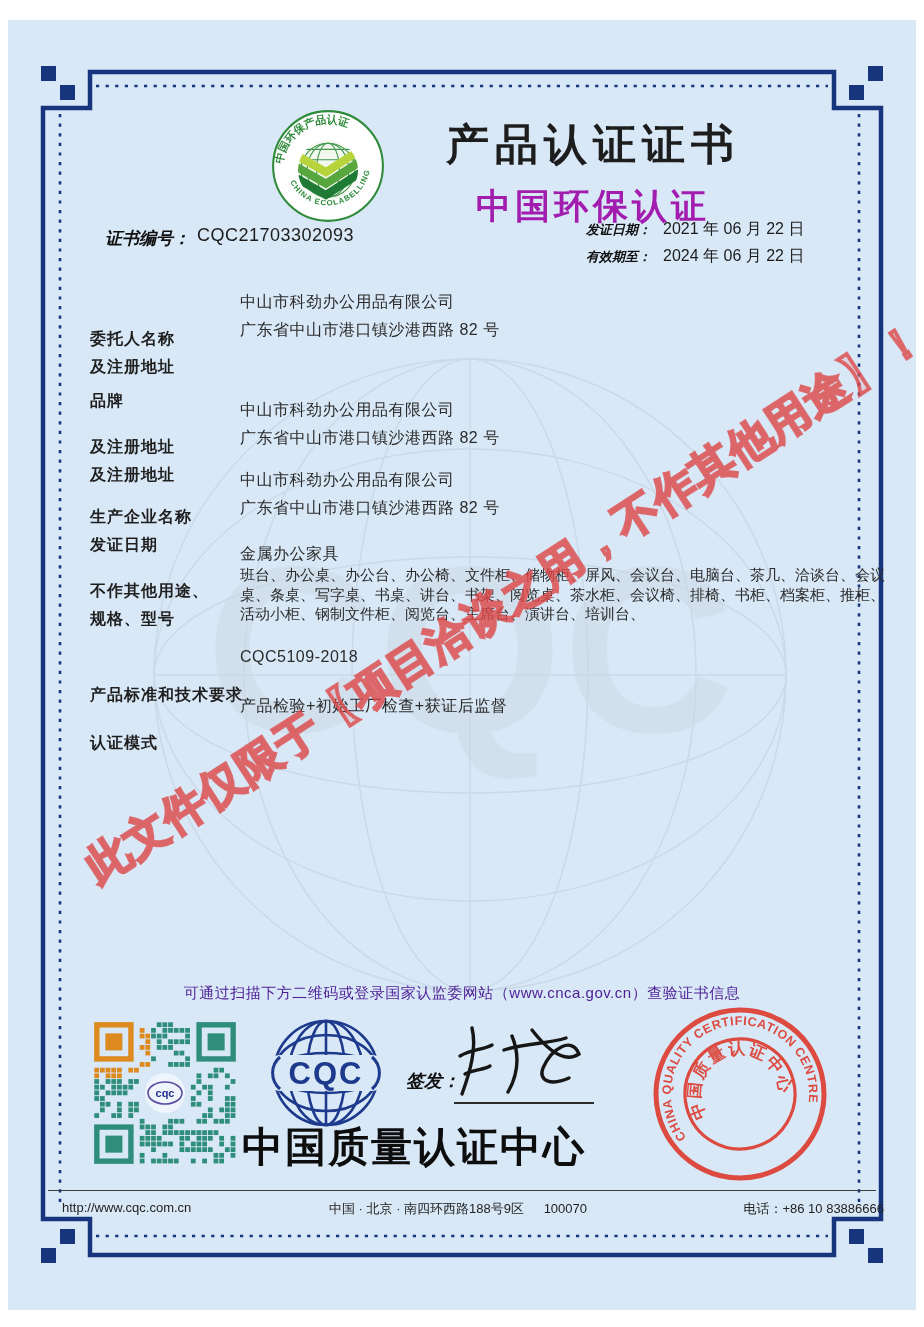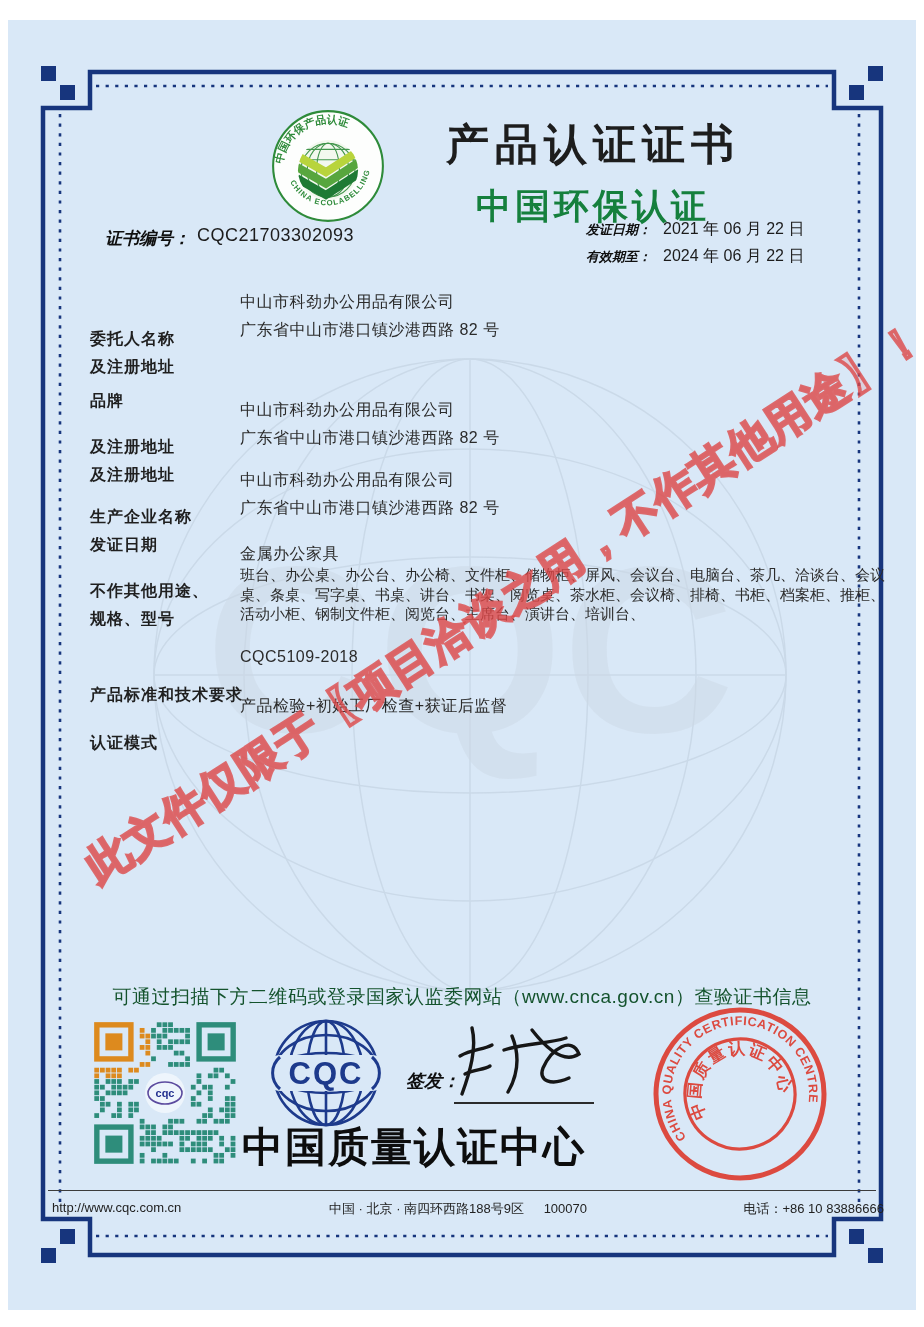--- a/index.html
+++ b/index.html
@@ -4,36 +4,36 @@
 <style>
   html,body{margin:0;padding:0;}
   body{width:924px;height:1327px;background:#ffffff;position:relative;
        font-family:"Liberation Sans",sans-serif;overflow:hidden;}
   .page{position:absolute;left:8px;top:20px;width:908px;height:1290px;
         background:#d9e8f7;overflow:hidden;}
   .abs{position:absolute;}
   svg{display:block;}
 
   .title{font-size:43px;font-weight:800;color:#1d1d1d;letter-spacing:6px;text-align:center;}
-  .subtitle{font-size:35px;font-weight:700;color:#15803d;letter-spacing:4px;text-align:center;margin-top:9px;}
+  .subtitle{font-size:35px;font-weight:700;color:#a21caf;letter-spacing:4px;text-align:center;margin-top:9px;}
 
   .kai{font-family:"DejaVu Serif",serif;font-style:italic;font-weight:700;color:#0f0f0f;}
   .certno-label{font-size:17px;}
   .certno-value{font-size:18px;color:#1c1c1c;letter-spacing:.5px;}
   .date-label{font-size:13px;}
   .date-value{font-size:16px;color:#1c1c1c;}
 
   .flabel{font-size:16px;font-weight:700;color:#1f1f1f;letter-spacing:1px;margin-top:37px;}
   .fvalue{font-size:16px;color:#2b2b2b;letter-spacing:.5px;}
   .models{font-size:15px;line-height:19.5px;width:650px;color:#2b2b2b;}
 
   .wm-red{white-space:nowrap;font-size:44px;font-weight:800;letter-spacing:1px;
           color:rgba(230,90,90,0.16);-webkit-text-stroke:2.4px rgba(220,70,70,0.78);
           transform:rotate(-33deg);transform-origin:0 50%;}
-  .verify{width:100%;text-align:center;font-size:19px;color:#14532d;letter-spacing:.5px;}
+  .verify{width:100%;text-align:center;font-size:15px;color:#4c1d95;letter-spacing:.5px;}
 
   .sign-label{font-size:18px;}
   .sign-line{border-top:2px solid #2b2b2b;}
   .orgname{font-size:41px;font-weight:800;color:#0d0d0d;letter-spacing:2px;white-space:nowrap;}
 
   .footer-sep{border-top:1.5px solid #3c3c3c;}
   .footer-text{font-size:13px;color:#222;}
   .footer-center{text-align:center;}
 </style>
 </head>
@@ -389,20 +389,20 @@
       <text font-size="12.5" font-weight="700" fill="#dd3527" letter-spacing="0.5" font-family="Liberation Sans, sans-serif">
         <textPath href="#stampOuter" textLength="272">CHINA QUALITY CERTIFICATION CENTRE</textPath>
       </text>
       <text font-size="16.5" font-weight="700" fill="#dd3527" font-family="Liberation Sans, sans-serif">
         <textPath href="#stampInner" textLength="148">中国质量认证中心</textPath>
       </text>
     </g>
   </svg>
 
   <div class="abs footer-sep" style="left:40px;top:1170px;width:828px;"></div>
-  <span class="abs footer-text" style="left:44px;top:1180px;">http://www.cqc.com.cn</span>
+  <span class="abs footer-text" style="left:54px;top:1180px;">http://www.cqc.com.cn</span>
   <div class="abs footer-text footer-center" style="left:230px;top:1180px;width:440px;">
     <span>中国 · 北京 · 南四环西路188号9区</span>
     <span style="margin-left:16px;">100070</span>
   </div>
   <span class="abs footer-text" style="right:32px;top:1180px;">电话：+86 10 83886666</span>
 
 </div>
 
 </body></html>

